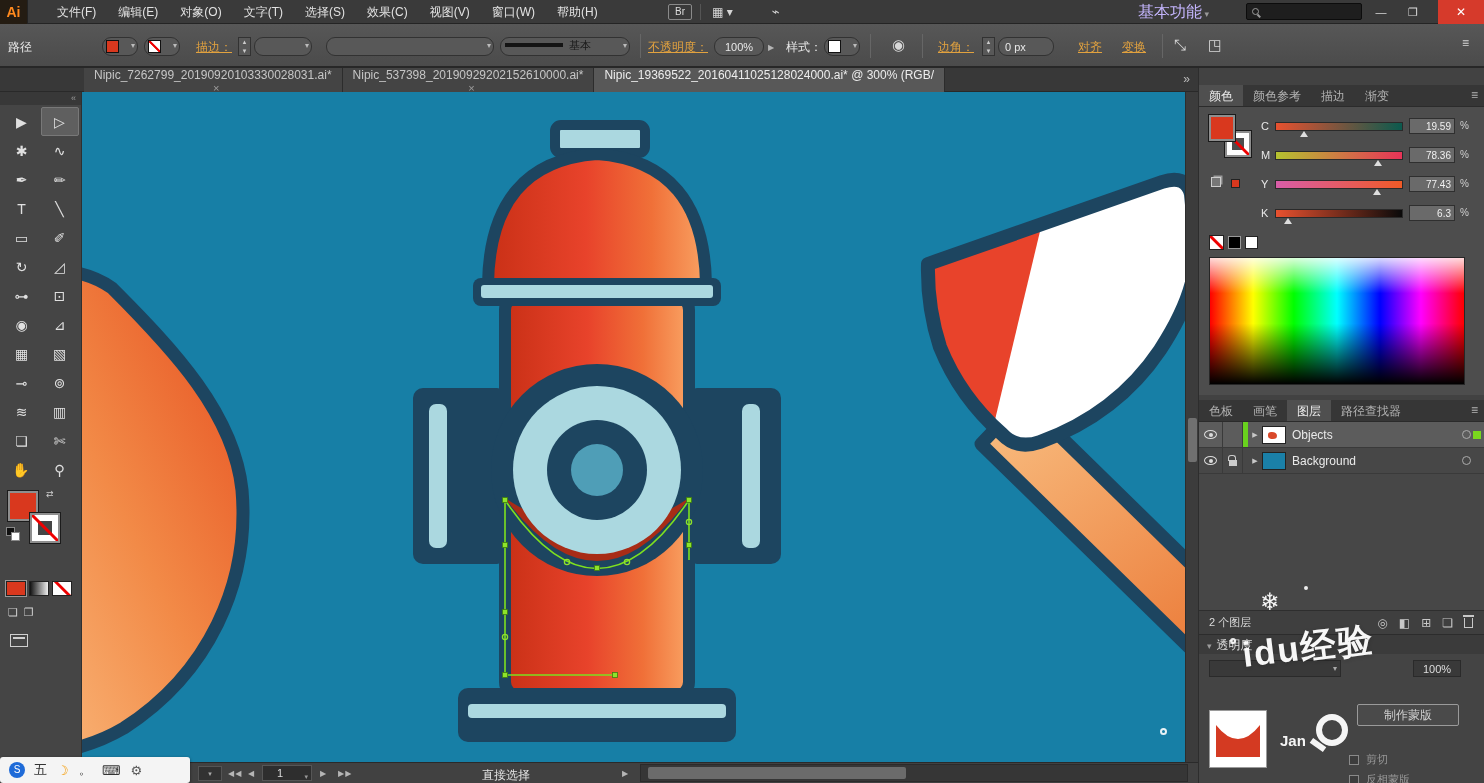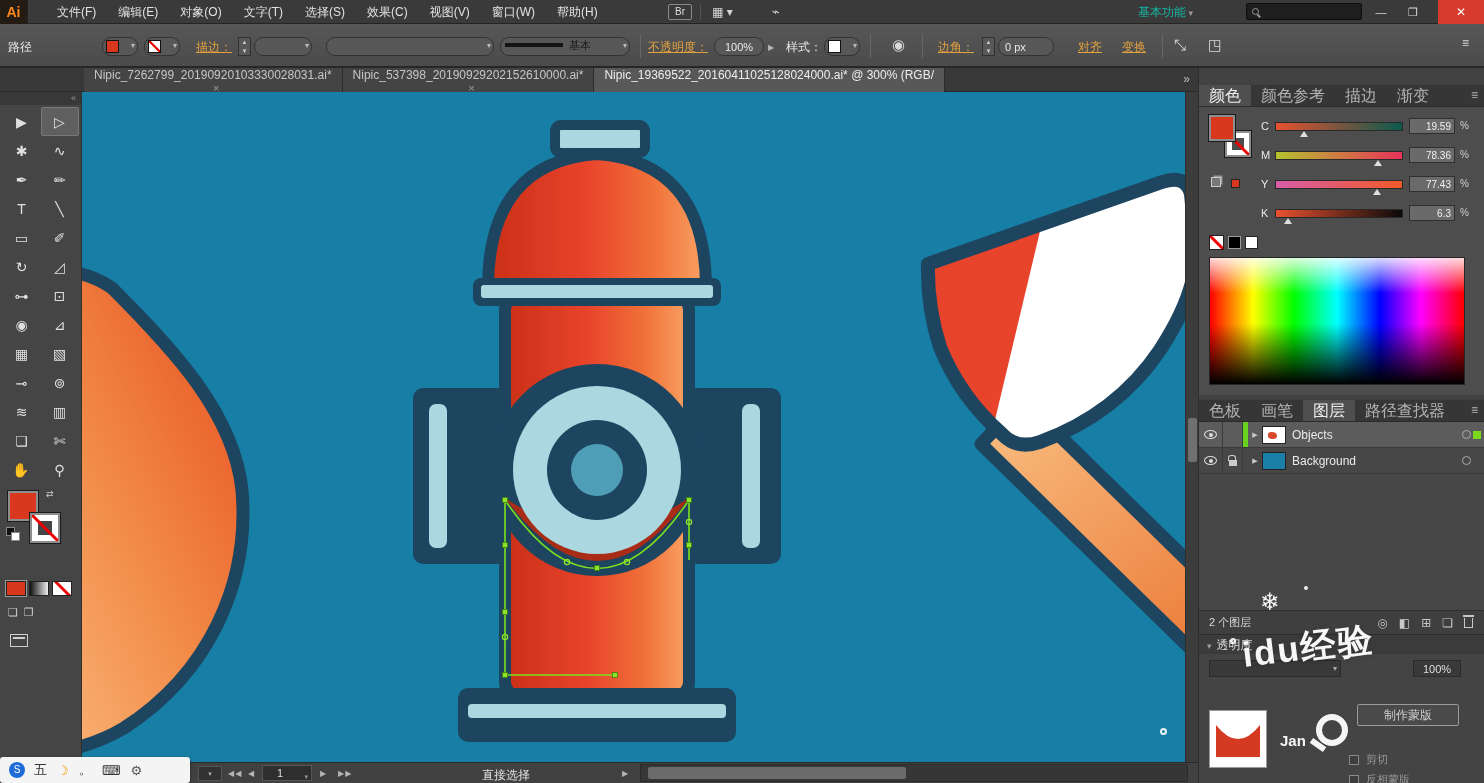--- a/index.html
+++ b/index.html
@@ -9,21 +9,21 @@
 
   
   #menubar { position:absolute; left:0; top:0; width:1484px; height:24px; background:#3a3a3a; border-bottom:1px solid #242424; z-index:30; }
   .ai-logo { position:absolute; left:0; top:0; width:28px; height:24px; background:#241c12; color:#ff8a1e; font-weight:bold; font-size:14px; text-align:center; line-height:24px; border-right:1px solid #222; }
   .menus { position:absolute; left:46px; top:0; height:24px; display:flex; }
   .menu-item { padding:0 11px; line-height:24px; font-size:12px; color:#e2e2e2; white-space:nowrap; }
   .br-btn { position:absolute; left:668px; top:4px; width:24px; height:16px; border:1px solid #8a8a8a; border-radius:2px; color:#ddd; font-size:10px; text-align:center; line-height:14px; }
   .mb-sep { position:absolute; top:4px; width:1px; height:16px; background:#2a2a2a; border-right:1px solid #555; }
   .arrange-ic { position:absolute; left:712px; top:0; color:#d5d5d5; font-size:12px; line-height:24px; }
   .wave-ic { position:absolute; left:772px; top:0; color:#d5d5d5; font-size:13px; line-height:24px; }
-  .workspace { position:absolute; left:1138px; top:0; color:#14b8a6; font-size:12px; line-height:24px; }
+  .workspace { position:absolute; left:1138px; top:0; color:#c4b5fd; font-size:16px; line-height:24px; }
   .workspace::after { content:" ▾"; color:#999; font-size:9px; }
   .searchbox { position:absolute; left:1246px; top:3px; width:116px; height:17px; background:#1e1e1e; border:1px solid #0c0c0c; border-radius:2px; display:flex; align-items:center; padding:0 5px; }
   .mag-i { width:7px; height:7px; border:1.5px solid #9a9a9a; border-radius:50%; position:relative; flex:0 0 auto; }
   .mag-i::after { content:""; position:absolute; width:4px; height:1.5px; background:#9a9a9a; transform:rotate(45deg); right:-3px; bottom:-2px; }
   .search-input { background:transparent; border:none; outline:none; color:#ccc; font-size:11px; width:90px; margin-left:5px; }
   .win-btn { position:absolute; top:0; height:24px; line-height:24px; text-align:center; color:#d8d8d8; font-size:11px; }
   .win-min { left:1366px; width:30px; }
   .win-max { left:1398px; width:30px; }
   .win-close { left:1438px; width:46px; background:#d63a2b; color:#fff; font-size:12px; }
 
@@ -91,21 +91,21 @@
   
   .ime { position:absolute; left:0px; top:-6px; width:190px; height:26px; background:#f4f4f4; border-radius:3px; box-shadow:0 1px 3px rgba(0,0,0,.5); display:flex; align-items:center; gap:9px; padding:0 9px; z-index:40; }
   .ime-logo { width:16px; height:16px; border-radius:50%; background:#1f6bd8; color:#fff; font-size:10px; text-align:center; line-height:16px; flex:0 0 auto; }
   .ime-it { font-size:13px; color:#333; }
   .ime-it:nth-of-type(2) { color:#f59a00; }
   .ime-it:nth-of-type(5) { color:#555; }
 
   
   #rightpanel { position:absolute; left:1198px; top:68px; width:286px; height:715px; background:#424242; border-left:1px solid #2d2d2d; z-index:15; }
   .ptabs { position:absolute; left:0; width:286px; height:22px; background:#363636; display:flex; border-bottom:1px solid #2b2b2b; }
-  .ptab { padding:0 10px; line-height:22px; font-size:16px; color:#b2b2b2; white-space:nowrap; }
+  .ptab { padding:0 10px; line-height:22px; font-size:12px; color:#b2b2b2; white-space:nowrap; }
   .panel-menu { position:absolute; right:6px; top:3px; color:#b5b5b5; font-size:12px; }
   #cp-tabs { top:17px; }
   #cp-tabs .ptab:nth-of-type(1) { background:#4f4f4f; color:#ececec; }
   #cp-body { position:absolute; left:0; top:39px; width:286px; height:288px; background:#4d4d4d; }
   .cp-fill { position:absolute; left:10px; top:8px; width:26px; height:26px; background:#d9381e; border:2px solid #8e8e8e; outline:1px solid #1a1a1a; z-index:2; }
   .cp-stroke { position:absolute; left:26px; top:24px; width:26px; height:26px; background:#fff; border:2px solid #8e8e8e; outline:1px solid #1a1a1a; }
   .cp-stroke::before { content:""; position:absolute; inset:5px; background:#4d4d4d; }
   .cp-stroke::after { content:""; position:absolute; inset:0; background:linear-gradient(45deg,transparent 44%,#e00 47%,#e00 53%,transparent 56%); }
   .cp-cube { position:absolute; left:12px; top:70px; width:10px; height:10px; border:1px solid #ccc; background:#777; box-shadow:2px -2px 0 -0.5px #999; }
   .cp-minisw { position:absolute; left:32px; top:72px; width:9px; height:9px; background:#d9381e; border:1px solid #222; }

